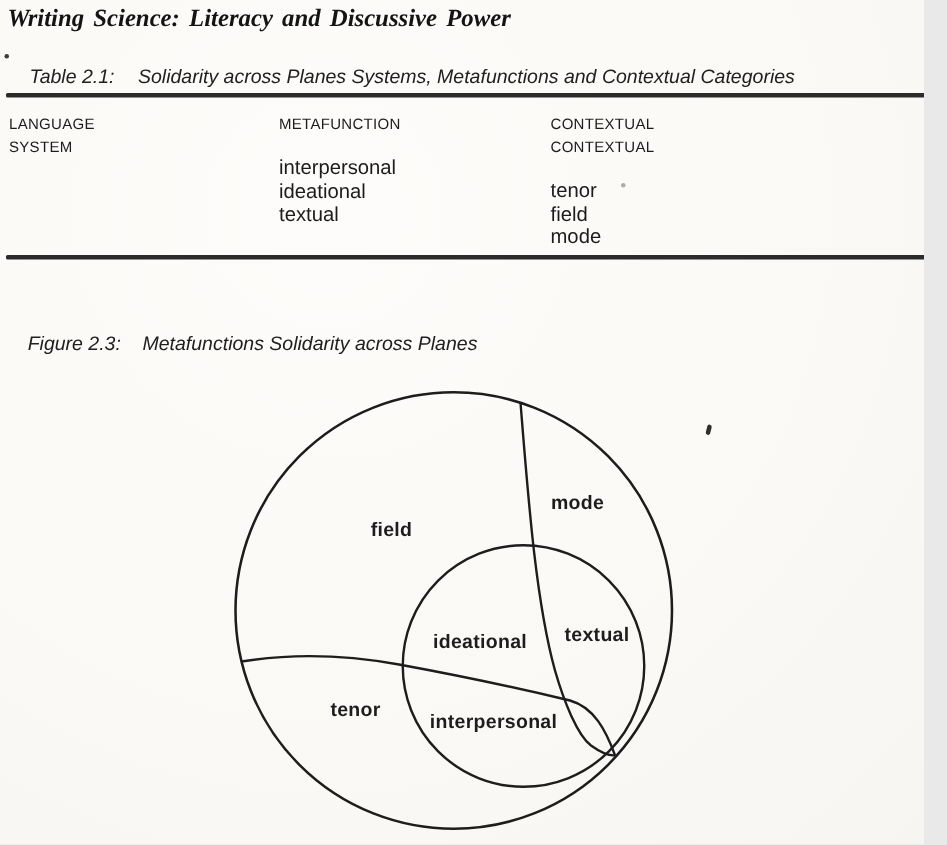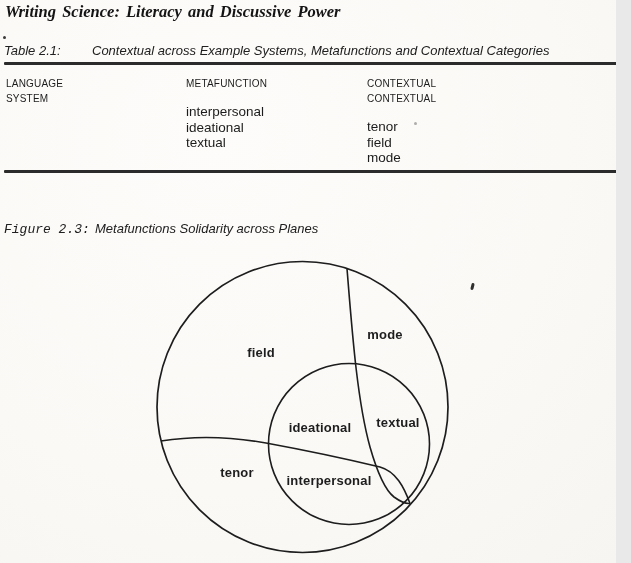--- a/index.html
+++ b/index.html
@@ -12,23 +12,23 @@
     position:absolute;left:5px;top:2px;white-space:nowrap;
     font:italic 700 16.5px/1.2 "Liberation Serif",serif;
     color:#141414;word-spacing:2px;
   }
   .caption{
     position:absolute;left:4px;white-space:nowrap;
     font:italic 400 13px/1.2 "Liberation Sans",sans-serif;color:#202020;
   }
   .table-caption{top:43px;}
   .figure-caption{top:221px;}
-  .cap-label{display:inline-block;font-style:italic;}
+  .cap-label{display:inline-block;font-style:italic;text-align:center;}
   .table-caption .cap-label{width:88px;}
-  .figure-caption .cap-label{width:91px;font-family:Liberation Mono, monospace;}
+  .figure-caption .cap-label{width:91px;}
   .rule{position:absolute;left:4px;width:625px;height:3px;background:#2b2b2b;border-radius:1px;}
   .rule-top{top:62px;}
   .rule-bottom{top:170px;}
   .tcol{position:absolute;top:76px;}
   .tcol-0{left:6px;}
   .tcol-1{left:186px;}
   .tcol-2{left:367px;}
   .th{font-size:10px;line-height:15px;letter-spacing:.2px;color:#1c1c1c;}
   .tbody{margin-top:13px;font-size:13.5px;line-height:15.5px;color:#1c1c1c;}
   .diagram-svg{position:absolute;left:139px;top:256px;}
@@ -42,21 +42,21 @@
   .speck-3{left:414px;top:122px;width:3px;height:3px;opacity:.4;}
 </style>
 </head>
 <body>
 
 <div class="page">
 
   <div class="running-head">Writing Science: Literacy and Discussive Power</div>
 
   <div class="caption table-caption">
-    <span class="cap-label">Table 2.1:</span><span>Contextual across Example Systems, Metafunctions and Contextual Categories</span>
+    <span class="cap-label">Table 2.1:</span><span>Solidarity across Planes Systems, Metafunctions and Contextual Categories</span>
   </div>
 
   <div class="rule rule-top"></div>
 
   <div>
     <div class="tcol tcol-0">
       <div class="th">
         <div>LANGUAGE</div>
         <div>SYSTEM</div>
       </div>

